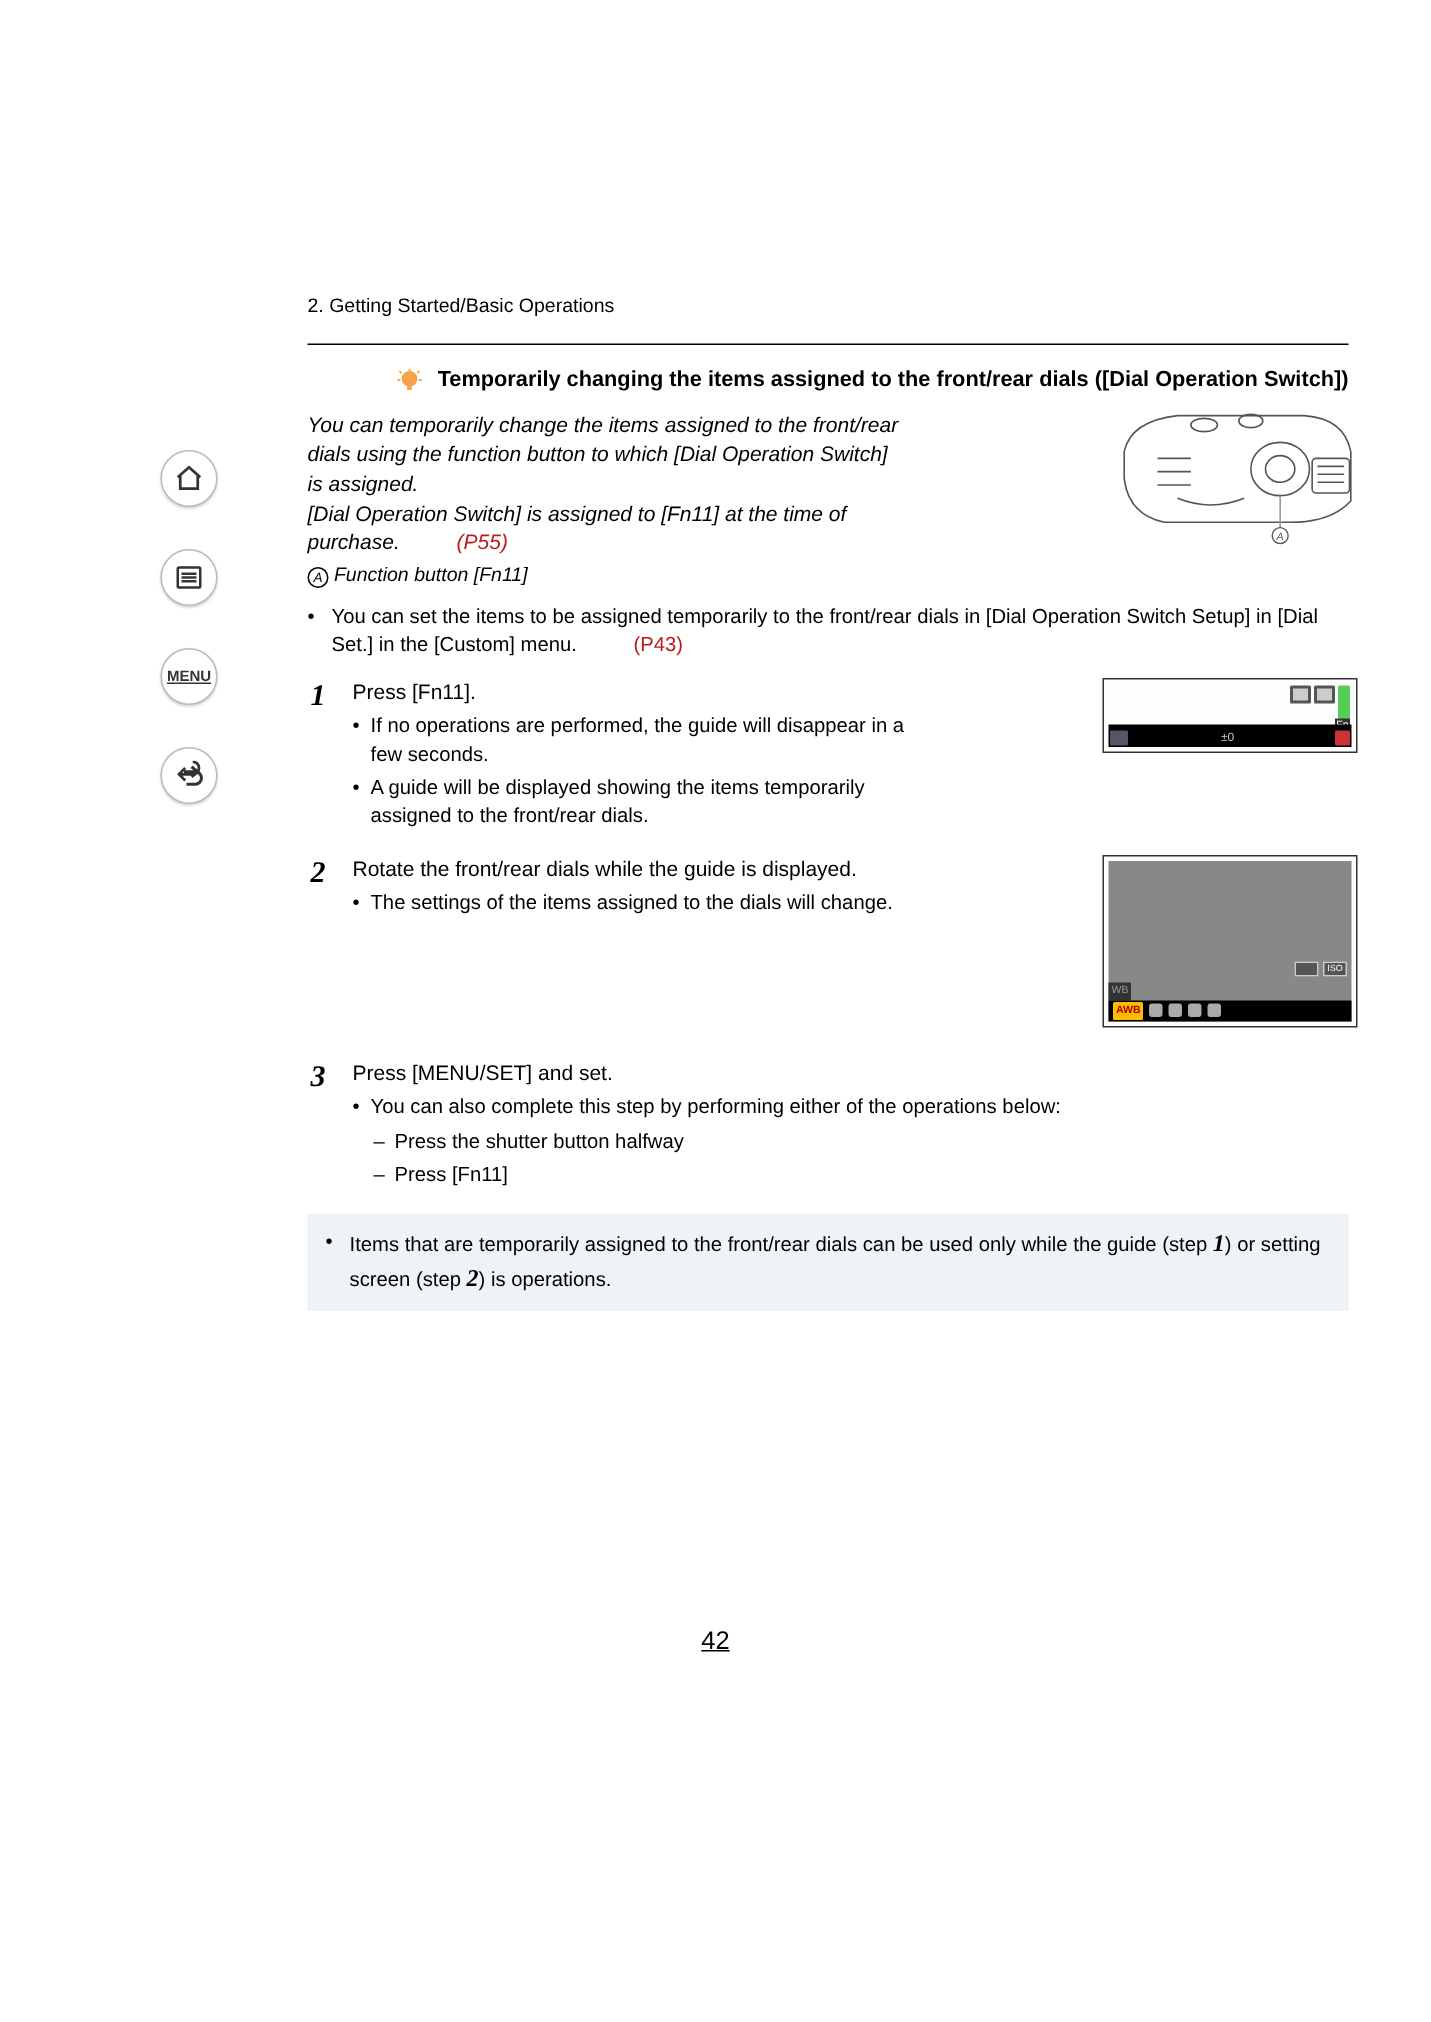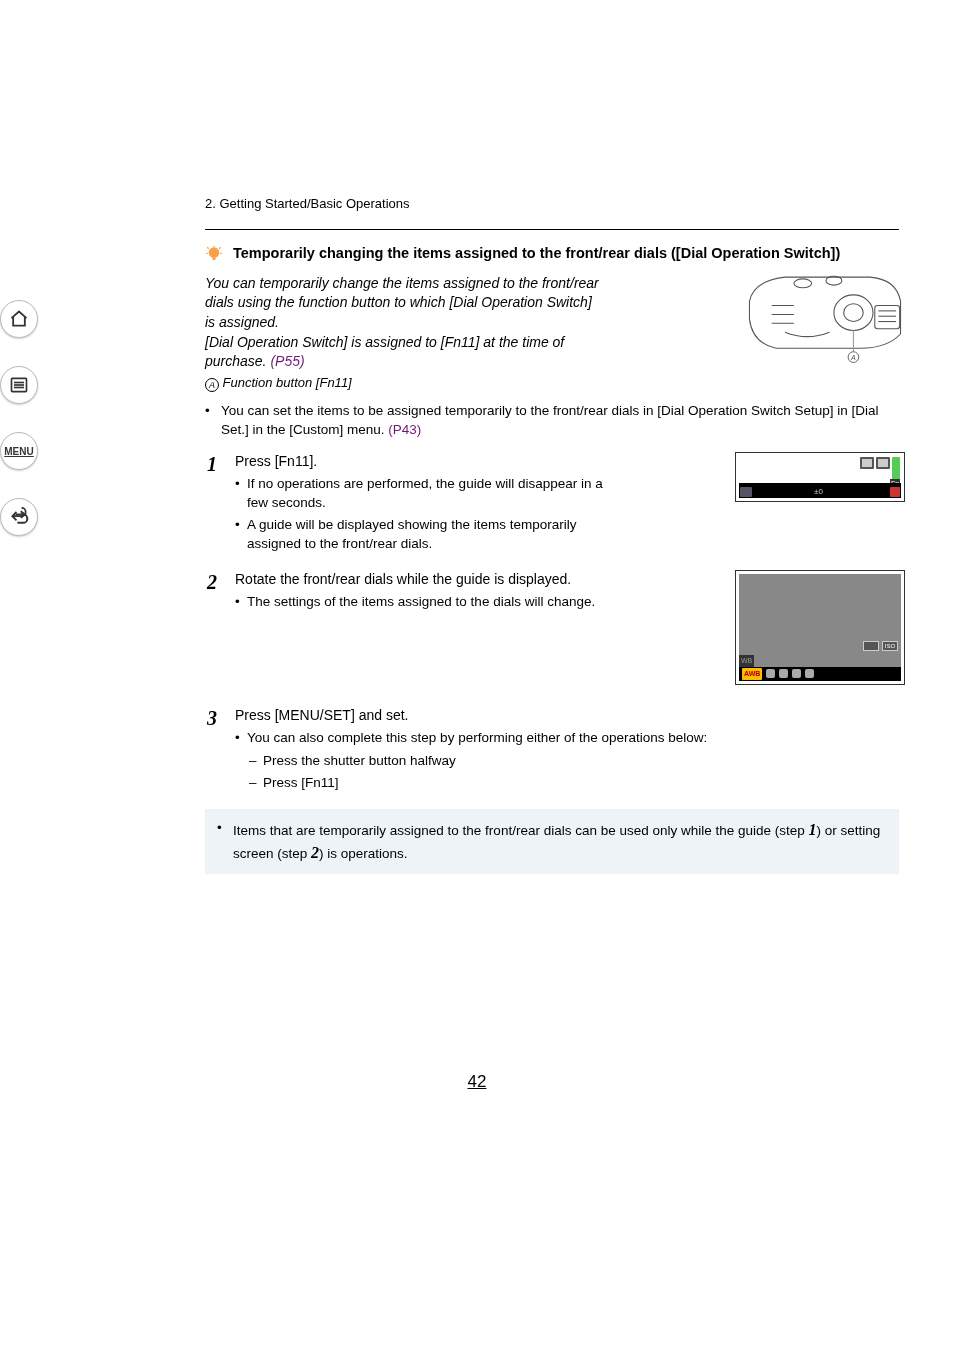--- a/index.html
+++ b/index.html
@@ -1,36 +1,36 @@
 <!DOCTYPE html>
 <html><head>
 <meta charset="utf-8">
 <style>
   * { box-sizing: border-box; margin: 0; padding: 0; }
   html, body { width: 954px; height: 1348px; font-family: Arial, Helvetica, sans-serif; background: #fff; color: #000; }
   body { position: relative; }
 
   .sidebar { position: absolute; left: 0; top: 0; width: 145px; height: 100%; }
-  .side-icons { position: absolute; top: 300px; left: 0; width: 145px; display: flex; flex-direction: column; align-items: flex-start; gap: 28px; }
+  .side-icons { position: absolute; top: 300px; left: 0; width: 145px; display: flex; flex-direction: column; align-items: flex-end; gap: 28px; }
   .side-btn { width: 38px; height: 38px; border-radius: 50%; background: #fff; border: 1px solid #bbb; box-shadow: 0 1px 2px rgba(0,0,0,0.2); display: flex; align-items: center; justify-content: center; font-size: 18px; color: #333; cursor: pointer; }
   .side-btn.menu-text { font-size: 10px; font-weight: bold; text-decoration: underline; }
 
   .page { position: absolute; left: 145px; top: 0; width: 809px; padding: 195px 55px 0 60px; font-size: 14px; line-height: 1.4; }
 
   .breadcrumb { font-size: 13px; margin-bottom: 16px; }
   .hr-top { border: none; border-top: 1px solid #000; margin-bottom: 14px; }
 
-  .section-header { display: flex; align-items: flex-start; gap: 10px; margin-bottom: 10px; }
+  .section-header { display: flex; align-items: flex-start; gap: 10px; margin-bottom: 10px; justify-content: flex-end; }
   .bulb-icon { width: 18px; height: 18px; flex: none; margin-top: 1px; }
   .section-title { font-weight: bold; font-size: 14.5px; line-height: 1.35; }
 
   .intro-block { position: relative; margin-bottom: 8px; font-style: italic; }
   .intro-text { width: 400px; }
   .intro-text p { margin-bottom: 0; }
-  .link { color: #701a75; cursor: pointer; }
+  .link { color: #b91c1c; cursor: pointer; margin-left: 34px; }
 
   .illu { position: absolute; right: -6px; top: -4px; width: 160px; }
   .illu svg { width: 100%; height: auto; }
 
   .callout-line { font-size: 13px; margin-top: 2px; }
   .circled { display: inline-block; width: 14px; height: 14px; border: 1px solid #000; border-radius: 50%; font-size: 9px; line-height: 12px; text-align: center; vertical-align: -1px; }
 
   .bullet-row { display: flex; gap: 6px; margin-top: 10px; font-size: 13.5px; }
   .bullet-row .dot { width: 10px; flex: none; }
   .bullet-row .txt { flex: 1; }
@@ -69,21 +69,21 @@
   .screen2 .s2-side { position: absolute; left: 3px; top: 84px; color: #999; font-size: 7px; background: #333; padding: 1px 2px; }
   .screen2 .s2-tr { position: absolute; right: 6px; top: 70px; display: flex; gap: 3px; }
   .screen2 .s2-tr .box { width: 16px; height: 10px; background: #555; border: 1px solid #ccc; font-size: 6px; color: #fff; display: flex; align-items: center; justify-content: center; }
 
   .note-box { background: #eef3f8; padding: 10px 12px; margin-top: 12px; font-size: 13.5px; }
   .note-row { display: flex; gap: 6px; }
   .note-row .dot { width: 10px; flex: none; }
   .note-row .txt { flex: 1; }
   .inline-step { font-family: Georgia, 'Times New Roman', serif; font-style: italic; font-weight: bold; font-size: 16px; }
 
-  .page-num { position: absolute; bottom: 256px; left: 50%; transform: translateX(-50%); font-size: 17px; text-decoration: underline; }
+  .page-num { position: absolute; bottom: 244px; left: 50%; transform: translateX(-50%); font-size: 17px; text-decoration: underline; }
 </style>
 </head>
 <body>
 
 <div class="sidebar">
   <div class="side-icons">
     <div class="side-btn">
       <svg width="20" height="20" viewBox="0 0 24 24" fill="none" stroke="#333" stroke-width="2.2">
           <path d="M3 11 L12 3 L21 11 M5 10 V20 H19 V10"></path>
         </svg>

